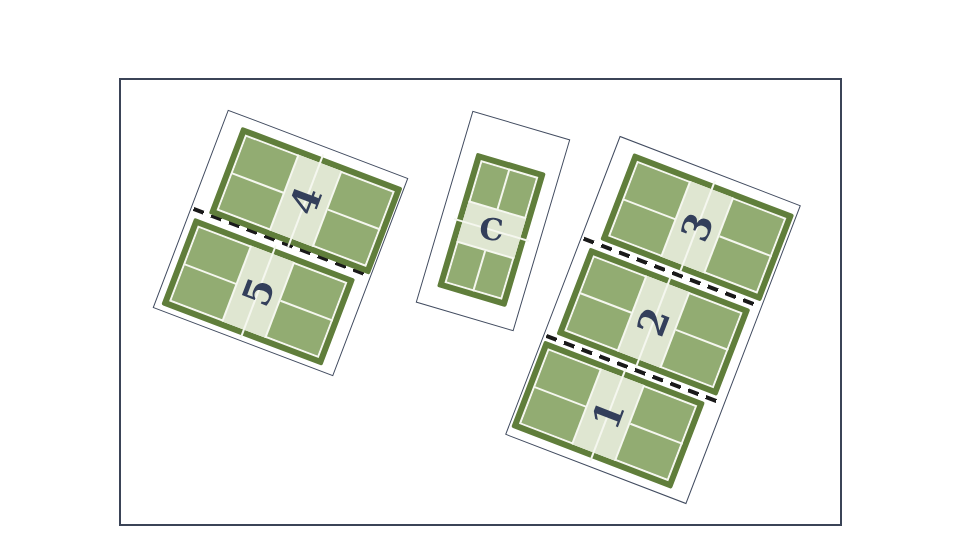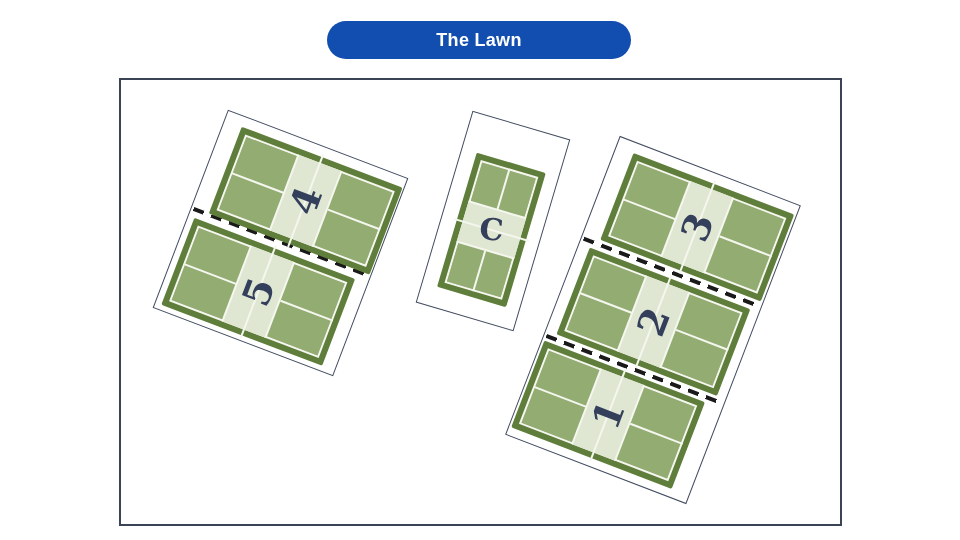--- a/index.html
+++ b/index.html
@@ -34,23 +34,20 @@
   .cline{position:absolute;background:var(--line,#f5f7ef);}
   .court-label{
     position:absolute;inset:0;display:flex;align-items:center;justify-content:center;
     font-family:"DejaVu Serif",serif;font-weight:bold;color:var(--label,#333f5b);line-height:1;
   }
 </style>
 </head>
 <body>
 
 <div class="stage">
-  <div class="title-pill">
-    <span>The Lawn</span>
-  </div>
   <div class="boundary"></div>
   <div id="zones">
       <div class="zone" style="left: 184px; top: 137px; width: 193px; height: 212px; transform: rotate(20.8deg);">
         <div class="divider" style="top: 102px;"></div>
         <div class="court" style="left: 18px; top: 10px; width: 172px; height: 93px;">
           <div class="surface"></div>
           <div class="perimeter"></div>
           <div class="band" style="left: 63px; top: 6px; width: 46px; height: 81px;"></div>
           <div class="cline" style="left: 62px; top: 6px; width: 2px; height: 81px;"></div>
           <div class="cline" style="left: 108px; top: 6px; width: 2px; height: 81px;"></div>

